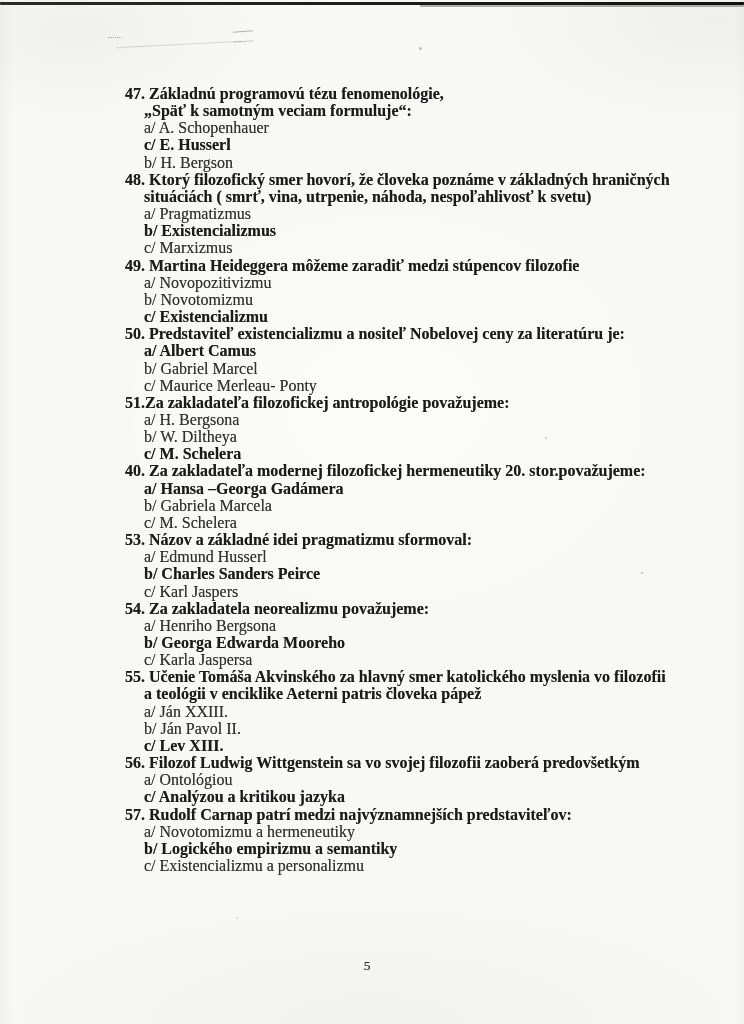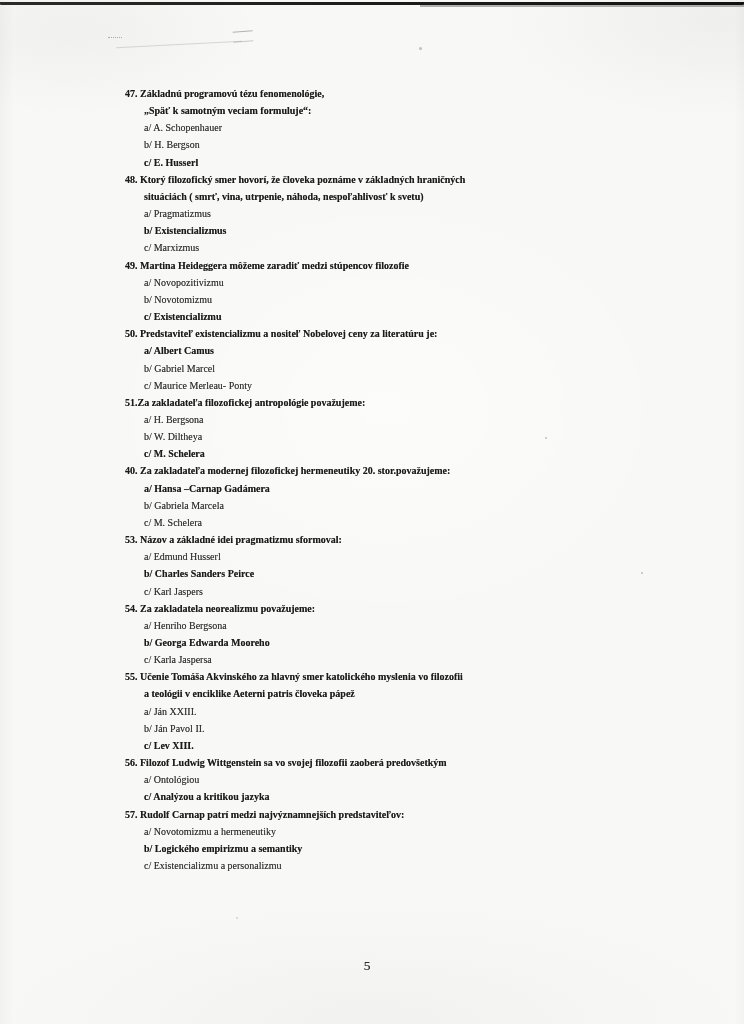--- a/index.html
+++ b/index.html
@@ -23,21 +23,21 @@
     position:absolute;top:2px;left:0;width:744px;height:3px;
     background:linear-gradient(90deg,#2a2a28 0%,#1b1b19 55%,#121210 100%);
     border-radius:0 0 1px 1px;
   }
   .top-edge2{
     position:absolute;top:5px;left:420px;width:324px;height:2px;
     background:rgba(40,40,38,.35);
   }
   .content{
     position:absolute;left:125px;top:85px;width:560px;
-    font-size:10px;line-height:17.15px;
+    font-size:16px;line-height:17.15px;
     text-shadow:0 0 .5px rgba(25,25,25,.55);
   }
   .line{white-space:nowrap;}
   .header{font-weight:bold;color:#1b1b1a;}
   .cont{padding-left:19px;}
   .option{padding-left:19px;font-weight:normal;color:#31312f;}
   .option.answer{font-weight:bold;color:#1b1b1a;}
   .page-number{
     position:absolute;left:0;top:958px;width:744px;
     text-align:center;text-indent:-10px;
@@ -73,22 +73,22 @@
   <div class="speck s1"></div>
   <div class="speck s2"></div>
   <div class="speck s3"></div>
   <div class="speck s4"></div>
 
   <main class="content" id="questions-root">
       <section class="question">
         <div class="line header"><span class="qnum">47. </span><span class="qtext">Základnú programovú tézu fenomenológie,</span></div>
         <div class="line header cont"><span class="qtext">„Späť k samotným veciam formuluje“:</span></div>
         <div class="line option"><span class="olabel">a/ </span><span class="otext">A. Schopenhauer</span></div>
+        <div class="line option answer"><span class="olabel">c/ </span><span class="otext">E. Husserl</span></div>
         <div class="line option"><span class="olabel">b/ </span><span class="otext">H. Bergson</span></div>
-        <div class="line option answer"><span class="olabel">c/ </span><span class="otext">E. Husserl</span></div>
       </section>
       <section class="question">
         <div class="line header"><span class="qnum">48. </span><span class="qtext">Ktorý filozofický smer hovorí, že človeka poznáme v základných hraničných</span></div>
         <div class="line header cont"><span class="qtext">situáciách ( smrť, vina, utrpenie, náhoda, nespoľahlivosť k svetu)</span></div>
         <div class="line option"><span class="olabel">a/ </span><span class="otext">Pragmatizmus</span></div>
         <div class="line option answer"><span class="olabel">b/ </span><span class="otext">Existencializmus</span></div>
         <div class="line option"><span class="olabel">c/ </span><span class="otext">Marxizmus</span></div>
       </section>
       <section class="question">
         <div class="line header"><span class="qnum">49. </span><span class="qtext">Martina Heideggera môžeme zaradiť medzi stúpencov filozofie</span></div>
@@ -103,21 +103,21 @@
         <div class="line option"><span class="olabel">c/ </span><span class="otext">Maurice Merleau- Ponty</span></div>
       </section>
       <section class="question">
         <div class="line header"><span class="qnum">51.</span><span class="qtext">Za zakladateľa filozofickej antropológie považujeme:</span></div>
         <div class="line option"><span class="olabel">a/ </span><span class="otext">H. Bergsona</span></div>
         <div class="line option"><span class="olabel">b/ </span><span class="otext">W. Diltheya</span></div>
         <div class="line option answer"><span class="olabel">c/ </span><span class="otext">M. Schelera</span></div>
       </section>
       <section class="question">
         <div class="line header"><span class="qnum">40. </span><span class="qtext">Za zakladateľa modernej filozofickej hermeneutiky 20. stor.považujeme:</span></div>
-        <div class="line option answer"><span class="olabel">a/ </span><span class="otext">Hansa –Carnap Gadámera</span></div>
+        <div class="line option answer"><span class="olabel">a/ </span><span class="otext">Hansa –Georga Gadámera</span></div>
         <div class="line option"><span class="olabel">b/ </span><span class="otext">Gabriela Marcela</span></div>
         <div class="line option"><span class="olabel">c/ </span><span class="otext">M. Schelera</span></div>
       </section>
       <section class="question">
         <div class="line header"><span class="qnum">53. </span><span class="qtext">Názov a základné idei pragmatizmu sformoval:</span></div>
         <div class="line option"><span class="olabel">a/ </span><span class="otext">Edmund Husserl</span></div>
         <div class="line option answer"><span class="olabel">b/ </span><span class="otext">Charles Sanders Peirce</span></div>
         <div class="line option"><span class="olabel">c/ </span><span class="otext">Karl Jaspers</span></div>
       </section>
       <section class="question">

